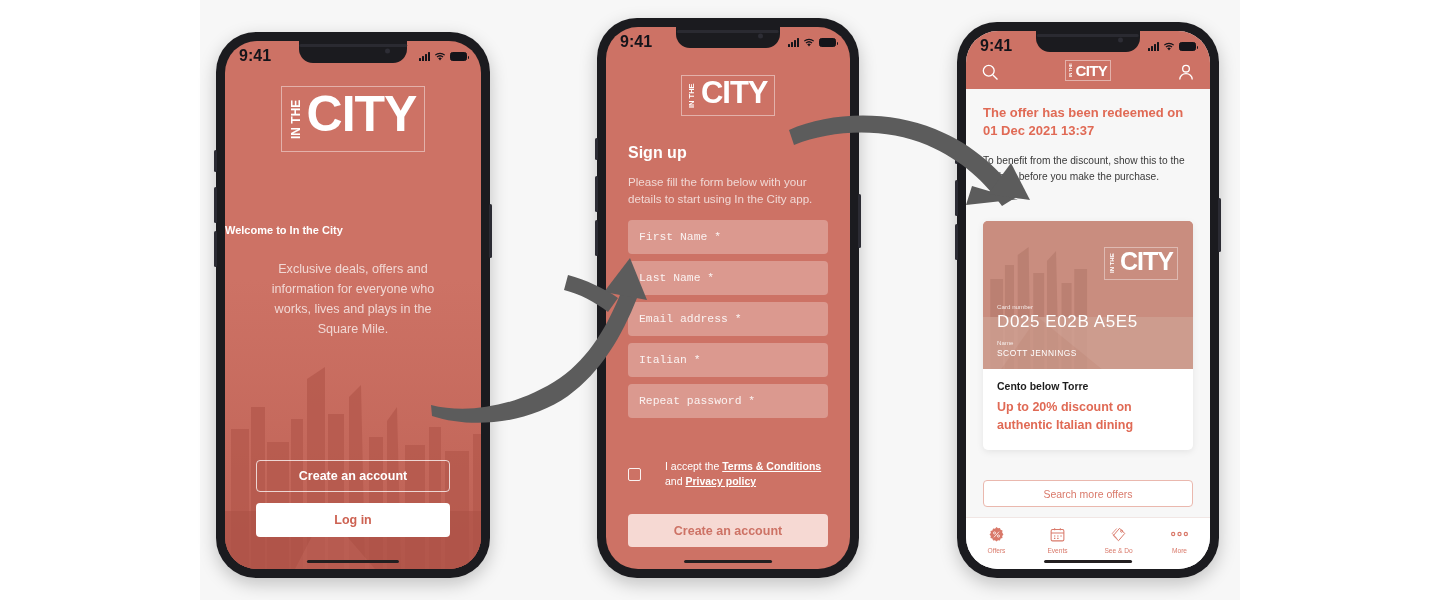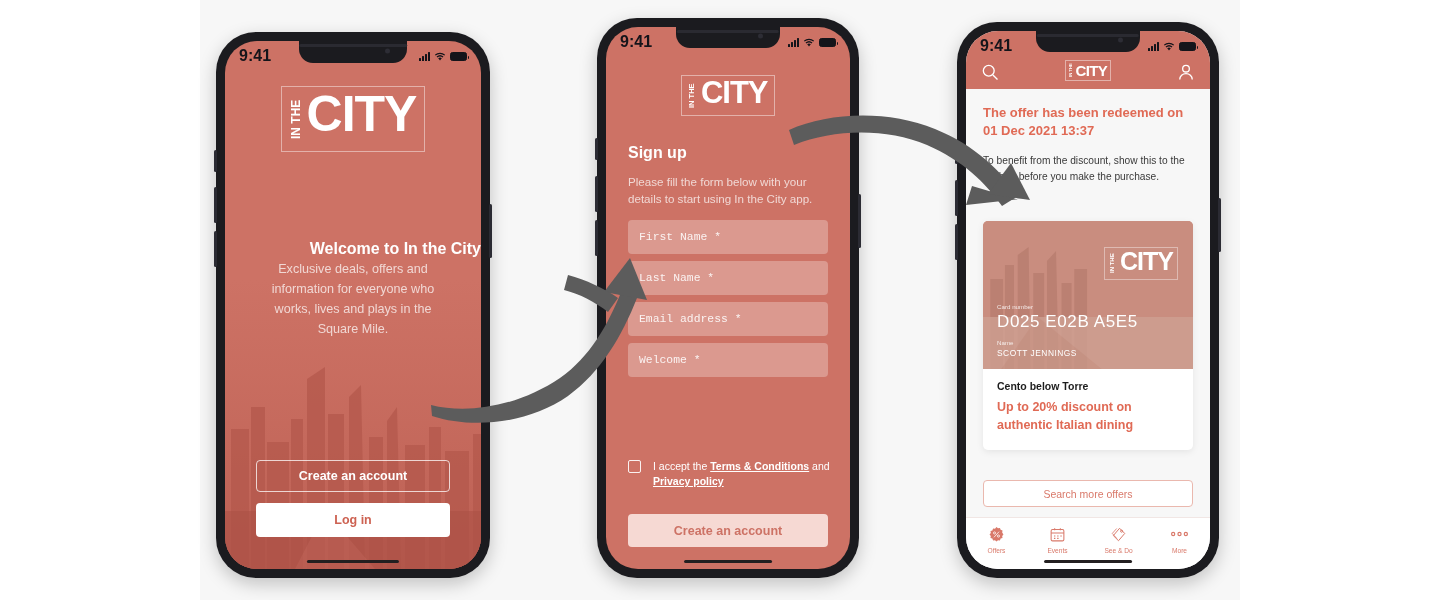--- a/index.html
+++ b/index.html
@@ -118,21 +118,21 @@
 
   
   .skyline { position: absolute; left: 0; right: 0; bottom: 0; z-index: 1; }
 
   
   #phone1 { left: 216px; top: 32px; width: 274px; height: 546px; }
   #phone1 .screen { background: #cd7265; }
   .p1-logo-wrap { position: absolute; top: 45px; left: 0; right: 0; text-align: center; z-index: 5; }
   .p1-welcome {
     position: absolute; top: 183px; left: 0; right: 0; z-index: 5;
-    text-align: right; color: #fff; font-size: 16px; font-weight: bold; margin-top: 16px;
+    text-align: left; color: #fff; font-size: 11px; font-weight: bold;
   }
   .p1-sub {
     position: absolute; top: 219px; left: 34px; right: 34px; z-index: 5;
     text-align: center; color: rgba(255,255,255,.72); font-size: 12.6px;
     line-height: 1.58;
   }
   .p1-btn-outline {
     position: absolute; left: 31px; right: 31px; top: 419px; height: 32px; z-index: 5;
     border: 1px solid rgba(255,255,255,.75); border-radius: 4px;
     display: flex; align-items: center; justify-content: center;
@@ -159,21 +159,21 @@
   }
   .p2-fields { position: absolute; top: 193px; left: 22px; right: 22px; z-index: 5; font-family: Liberation Mono, monospace; }
   .field {
     height: 34px; background: rgba(255,255,255,.28);
     border-radius: 4px; margin-bottom: 7px;
     display: flex; align-items: center; padding-left: 11px;
     color: rgba(255,255,255,.88); font-size: 11.4px;
   }
   .p2-terms {
     position: absolute; top: 432px; left: 22px; right: 18px; z-index: 5;
-    display: flex; align-items: flex-start; gap: 12px;
+    display: flex; align-items: center; gap: 24px;
     color: #fff; font-size: 10.5px; line-height: 1.45;
   }
   .checkbox {
     flex: 0 0 auto; width: 13px; height: 13px; margin-top: 1px;
     border: 1.3px solid rgba(255,255,255,.9); border-radius: 2px;
     background: transparent;
   }
   .p2-terms a { color: #fff; text-decoration: underline; font-weight: bold; }
   .p2-cta {
     position: absolute; left: 22px; right: 22px; top: 487px; height: 33px; z-index: 5;
@@ -369,21 +369,22 @@
         </span>
       </div>
 
       <div class="p2-title">Sign up</div>
       <div class="p2-desc">Please fill the form below with your details to start using In the City app.</div>
 
       <div class="p2-fields">
         <div class="field">First Name *</div>
         <div class="field">Last Name *</div>
         <div class="field">Email address *</div>
-        <div class="field">Welcome *</div>
+        <div class="field">Italian *</div>
+        <div class="field">Repeat password *</div>
       </div>
 
       <div class="p2-terms">
         <span class="checkbox"></span>
         <span><span>I accept the </span><a href="#">Terms &amp; Conditions</a><span> and </span><a href="#">Privacy policy</a></span>
       </div>
 
       <div class="p2-cta">Create an account</div>
 
       <div class="home-ind"></div>

